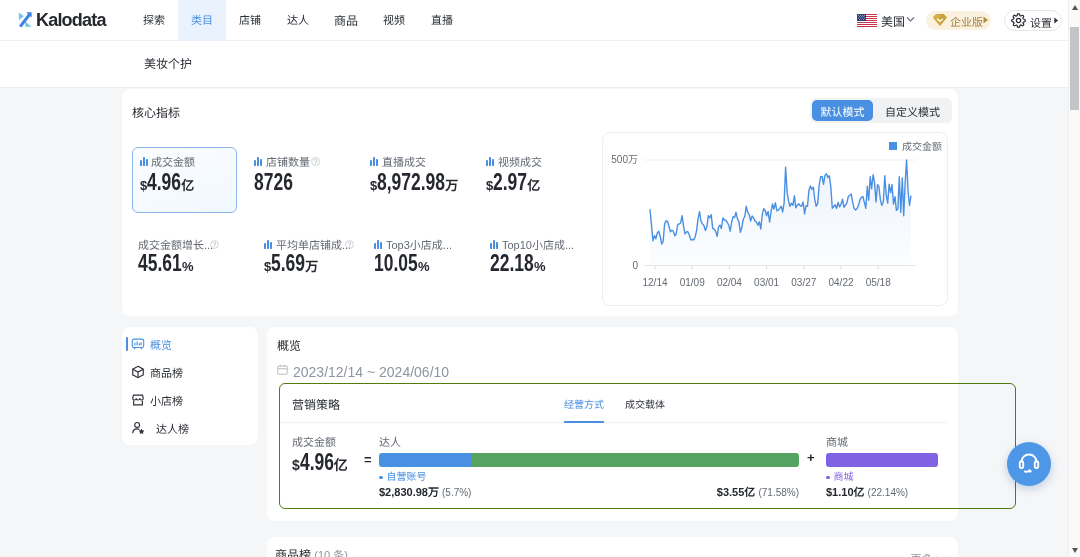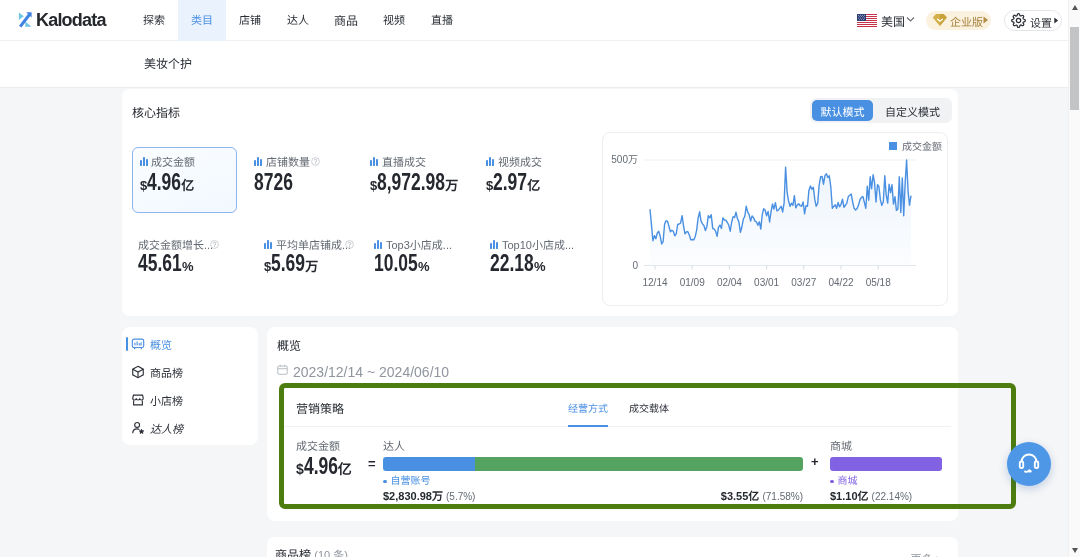--- a/index.html
+++ b/index.html
@@ -253,35 +253,35 @@
         <path d="M3 8.5 V13.5 H13 V8.5"></path>
       </svg>
     <span style="margin-left:5px;">小店榜</span>
   </div>
   <div class="abs" style="left:9px;top:91px;display:flex;align-items:center;height:20px;color:#2b2f36;font-size:11px;">
     <svg width="14" height="14" viewBox="0 0 16 16" fill="none" stroke="#2b2f36" stroke-width="1.3">
         <circle cx="7" cy="4.5" r="2.8"></circle>
         <path d="M2 14 C2 10.5 4.2 9 7 9 C8 9 8.9 9.2 9.6 9.6"></path>
         <path d="M12 9.5 L12.8 11.1 L14.5 11.3 L13.2 12.5 L13.5 14.2 L12 13.4 L10.5 14.2 L10.8 12.5 L9.5 11.3 L11.2 11.1 Z" stroke-width="1" fill="#2b2f36"></path>
       </svg>
-    <span style="margin-left:5px;font-style:italic;">达人榜</span>
+    <span style="margin-left:11px;">达人榜</span>
   </div>
 </div>
 
 <div class="card" style="left:267px;top:327px;width:691px;height:194px;">
   <div class="abs" style="left:10px;top:9px;font-size:12px;color:#1f2329;font-weight:500;">概览</div>
   <div class="abs" style="left:10px;top:37px;display:flex;align-items:flex-start;font-size:14px;color:#8f959e;">
     <svg width="11" height="11" viewBox="0 0 14 14" fill="none" stroke="#b9bec4" stroke-width="1.3" style="margin-right:5px;">
         <rect x="1" y="2.5" width="12" height="10.5" rx="1.5"></rect>
         <path d="M1 6 H13 M4.2 0.8 V3.6 M9.8 0.8 V3.6"></path>
       </svg>
     2023/12/14 ~ 2024/06/10
   </div>
 
-  <div class="abs" style="left:12px;top:56px;width:737px;height:126px;border:5px solid #4d7c0f;border-radius:6px;padding-left:20px;">
+  <div class="abs" style="left:12px;top:56px;width:737px;height:126px;border:1px solid #4d7c0f;border-radius:6px;padding-left:20px;">
     <div class="abs" style="left:0;top:0;width:667px;height:39px;border-bottom:1px solid #f0f1f3;"></div>
     <div class="abs" style="left:12px;top:11px;font-size:12px;color:#1f2329;font-weight:500;">营销策略</div>
     <div class="abs" style="left:284px;top:12px;font-size:10px;color:#4a90e2;">经营方式</div>
     <div class="abs" style="left:284px;top:37px;width:40px;height:2px;background:#4a90e2;"></div>
     <div class="abs" style="left:345px;top:12px;font-size:10px;color:#2b2f36;">成交载体</div>
 
     <div class="abs" style="left:12px;top:49px;font-size:11px;color:#646a73;">成交金额</div>
     <div class="abs" style="left:12px;top:70px;line-height:16px;"><span class="sfx" style="font-size:14px;">$</span><span class="n" style="width:34px;">4.96</span><span class="sfx" style="font-size:14px;">亿</span></div>
     <div class="abs" style="left:84px;top:68px;font-size:13px;font-weight:bold;color:#25282e;">=</div>
     <div class="abs" style="left:99px;top:49px;font-size:11px;color:#646a73;">达人</div>

